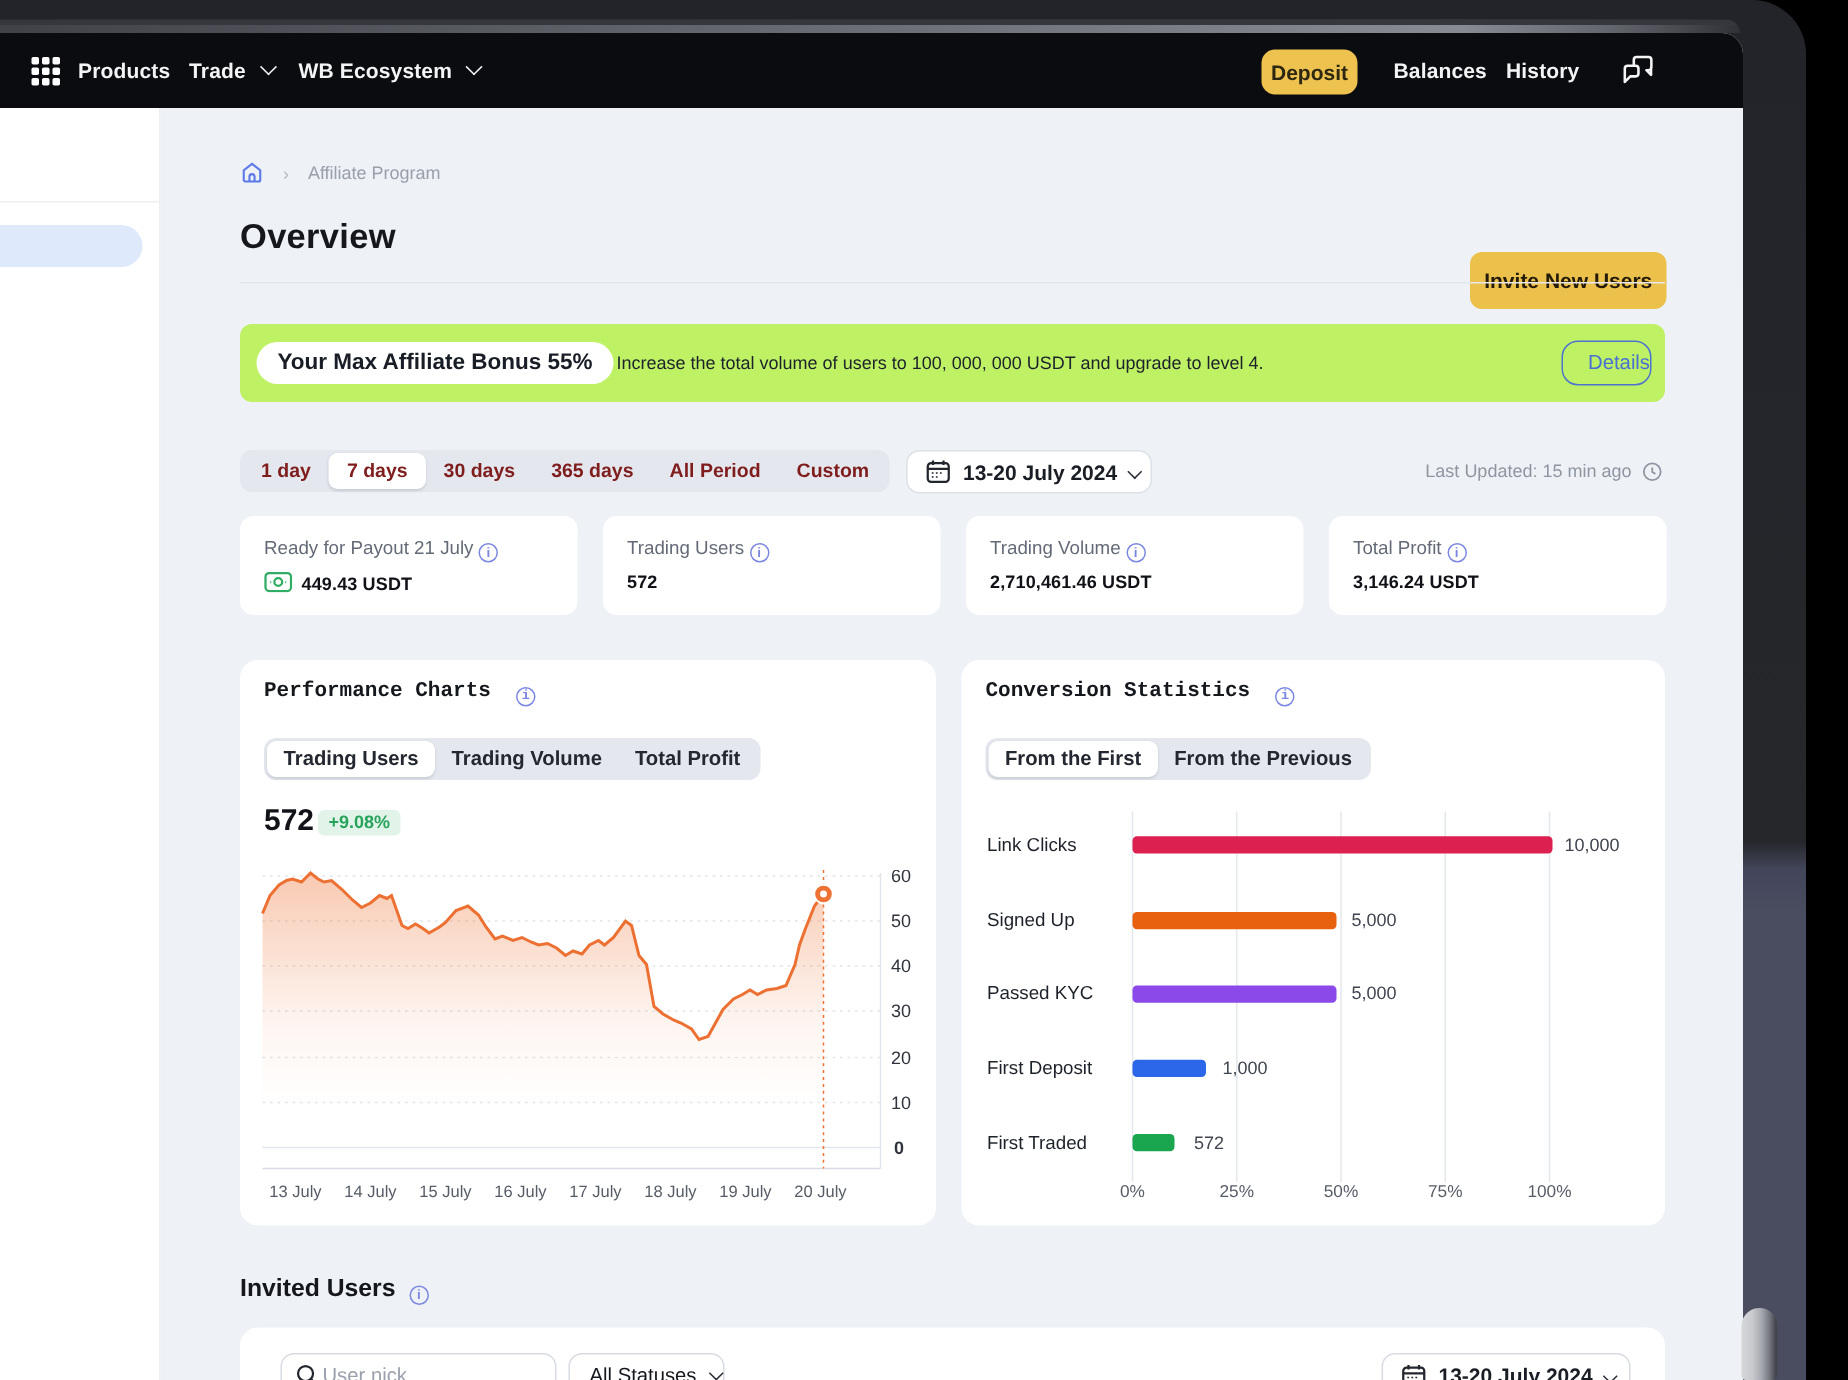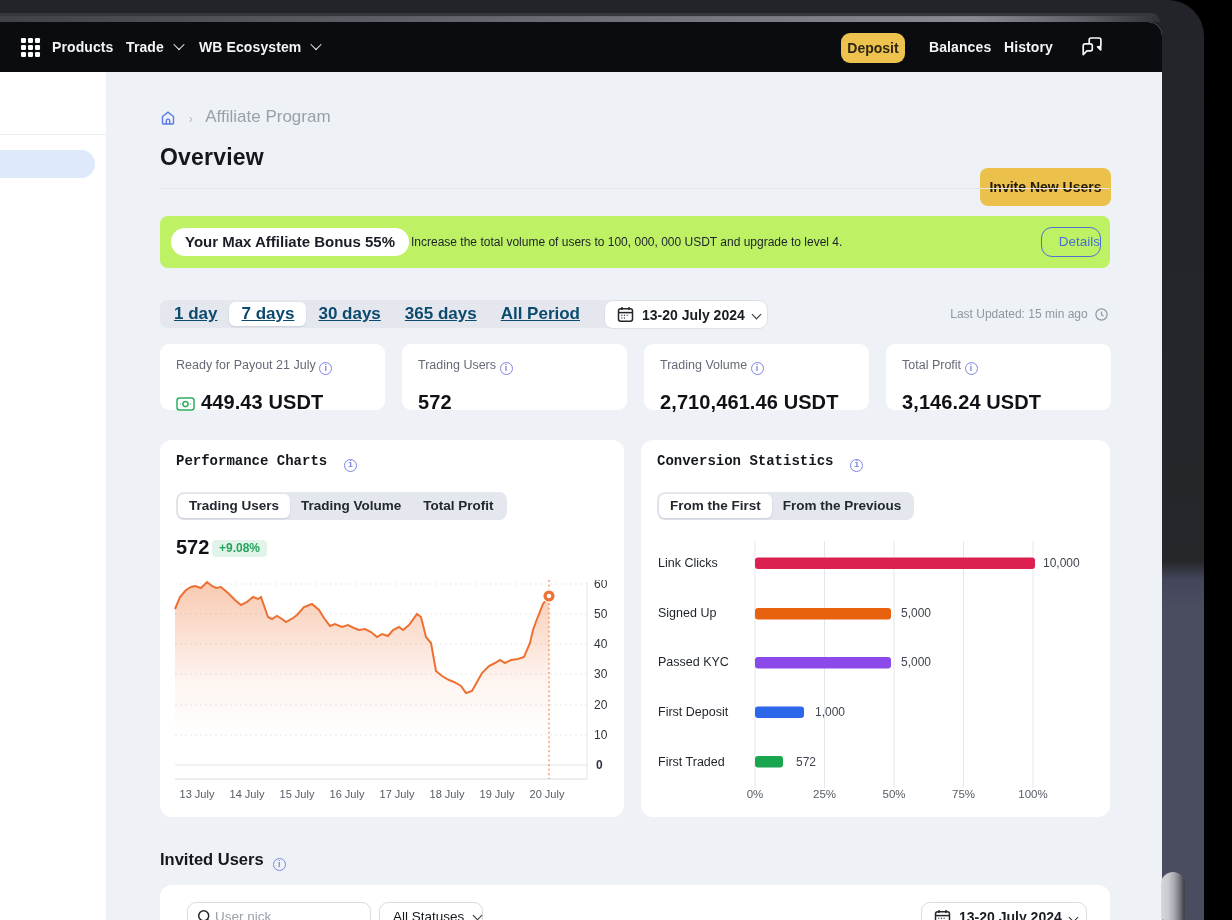--- a/index.html
+++ b/index.html
@@ -35,29 +35,29 @@
   .hr1 { position:absolute; left:0; top:166px; width:950px; height:1px; background:#e5e7ec; }
   
   .banner { position:absolute; left:0; top:194px; width:950px; height:52px; background:#bef264; border-radius:8px; }
   .banner .pill { position:absolute; left:11px; top:12px; height:28px; background:#fff; border-radius:14px;
     padding:0 14px; font-size:15px; font-weight:600; color:#191d26; line-height:28px; }
   .banner .txt { position:absolute; left:251px; top:19px; font-size:12px; color:#1c212b; }
   .banner .details { position:absolute; right:9px; top:11px; width:60px; height:30px; border:1.5px solid #4e72cf;
     border-radius:11px; color:#4a6fd4; font-size:13.5px; font-weight:400; text-align:right; line-height:27px; }
   
   .ptabs { position:absolute; left:0; top:278px; height:28px; background:#e4e7ee; border-radius:8px; display:flex; align-items:center; padding:0 2px; }
-  .ptabs span { font-size:17px; font-weight:600; color:#0c4a6e; padding:0 12px; line-height:24px;text-decoration:underline; }
+  .ptabs span { font-size:13px; font-weight:600; color:#7f1d1d; padding:0 12px; line-height:24px; }
   .ptabs .on { background:#fff; border-radius:6px; box-shadow:0 1px 2px rgba(20,25,40,.12); }
   .datebtn { position:absolute; top:278px; height:29px; background:#fff; border:1px solid #dde0e7; border-radius:9px;
     display:flex; align-items:center; font-size:14px; font-weight:600; color:#191d24; }
   .lastupd { position:absolute; right:2px; top:285px; font-size:12px; color:#8f96a1; }
   
   .scard { position:absolute; top:322px; width:225px; height:66px; background:#fff; border-radius:9px; padding:14px 16px 0; }
   .scard .lbl { font-size:12.5px; color:#646b77; }
-  .scard .val { margin-top:16px; font-size:20px; font-weight:700; color:#101217; letter-spacing:.1px; }
+  .scard .val { margin-top:6px; font-size:12px; font-weight:700; color:#101217; letter-spacing:.1px; }
   
   .ccard { position:absolute; top:418px; background:#fff; border-radius:12px; }
   .ctitle { position:absolute; left:16px; top:13px; font-size:14px; font-weight:600; color:#14171c;font-family:Liberation Mono, monospace; }
   .ctabs { position:absolute; left:16px; top:52px; height:28px; background:#e4e7ee; border-radius:8px; display:flex; align-items:center; padding:0 2px; }
   .ctabs span { font-size:13.5px; font-weight:600; color:#23272f; padding:0 11px; line-height:24px; }
   .ctabs .on { background:#fff; border-radius:6px; box-shadow:0 1px 2px rgba(20,25,40,.12); }
   .info { display:inline-block; width:13px; height:13px; border:1.2px solid #7b87e2; border-radius:50%;
     color:#7b87e2; font-size:9px; font-weight:700; text-align:center; line-height:11px; vertical-align:-2px; font-style:normal; }
   .ginfo { border-color:#7d88e0; color:#7d88e0; }
   
@@ -108,21 +108,21 @@
       <div class="sel"></div>
     </div>
 
     <div class="main">
       <div class="crumbs">
         <svg width="16" height="16" viewBox="0 0 16 16" fill="none" stroke="#5b79e8" stroke-width="1.4" style="vertical-align:-3px">
           <path d="M2.5 6.5 L8 2.2 L13.5 6.5 V13 a1 1 0 0 1 -1 1 H3.5 a1 1 0 0 1 -1 -1 Z"></path>
           <path d="M6.3 14 v-3.2 a1.7 1.7 0 0 1 3.4 0 V14"></path>
         </svg>
         <span style="color:#b3b9c2;margin:0 9px;font-size:12px">›</span>
-        <span style="vertical-align:1px;font-size:17px">Affiliate Program</span>
+        <span style="vertical-align:1px;font-size:12px">Affiliate Program</span>
       </div>
       <div class="h1">Overview</div>
       <div class="invite">Invite New Users</div>
       <div class="hr1"></div>
       <div class="banner">
         <div class="pill">Your Max Affiliate Bonus 55%</div>
         <div class="txt">Increase the total volume of users to 100, 000, 000 USDT and upgrade to level 4.</div>
         <div class="details">Details</div>
       </div>
 

